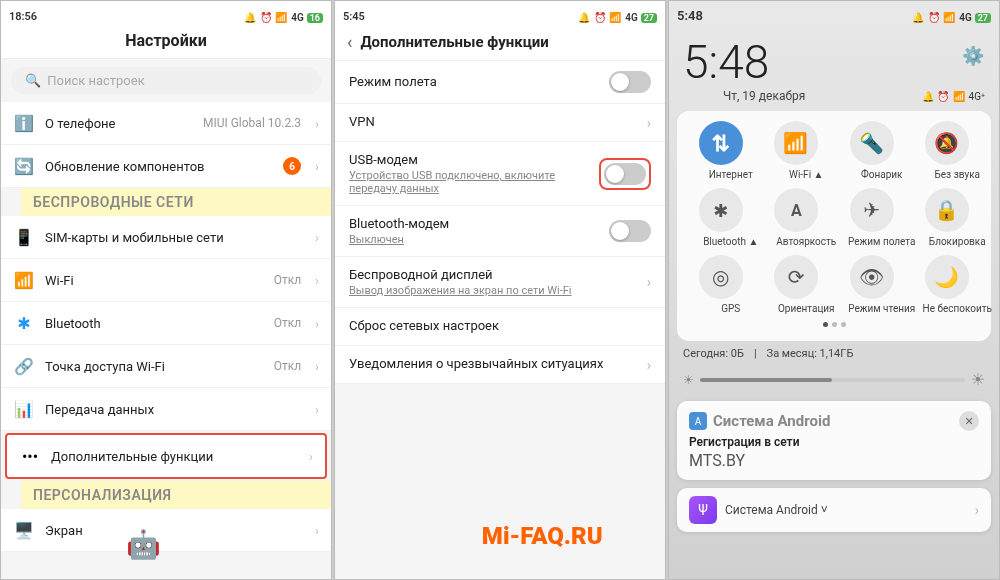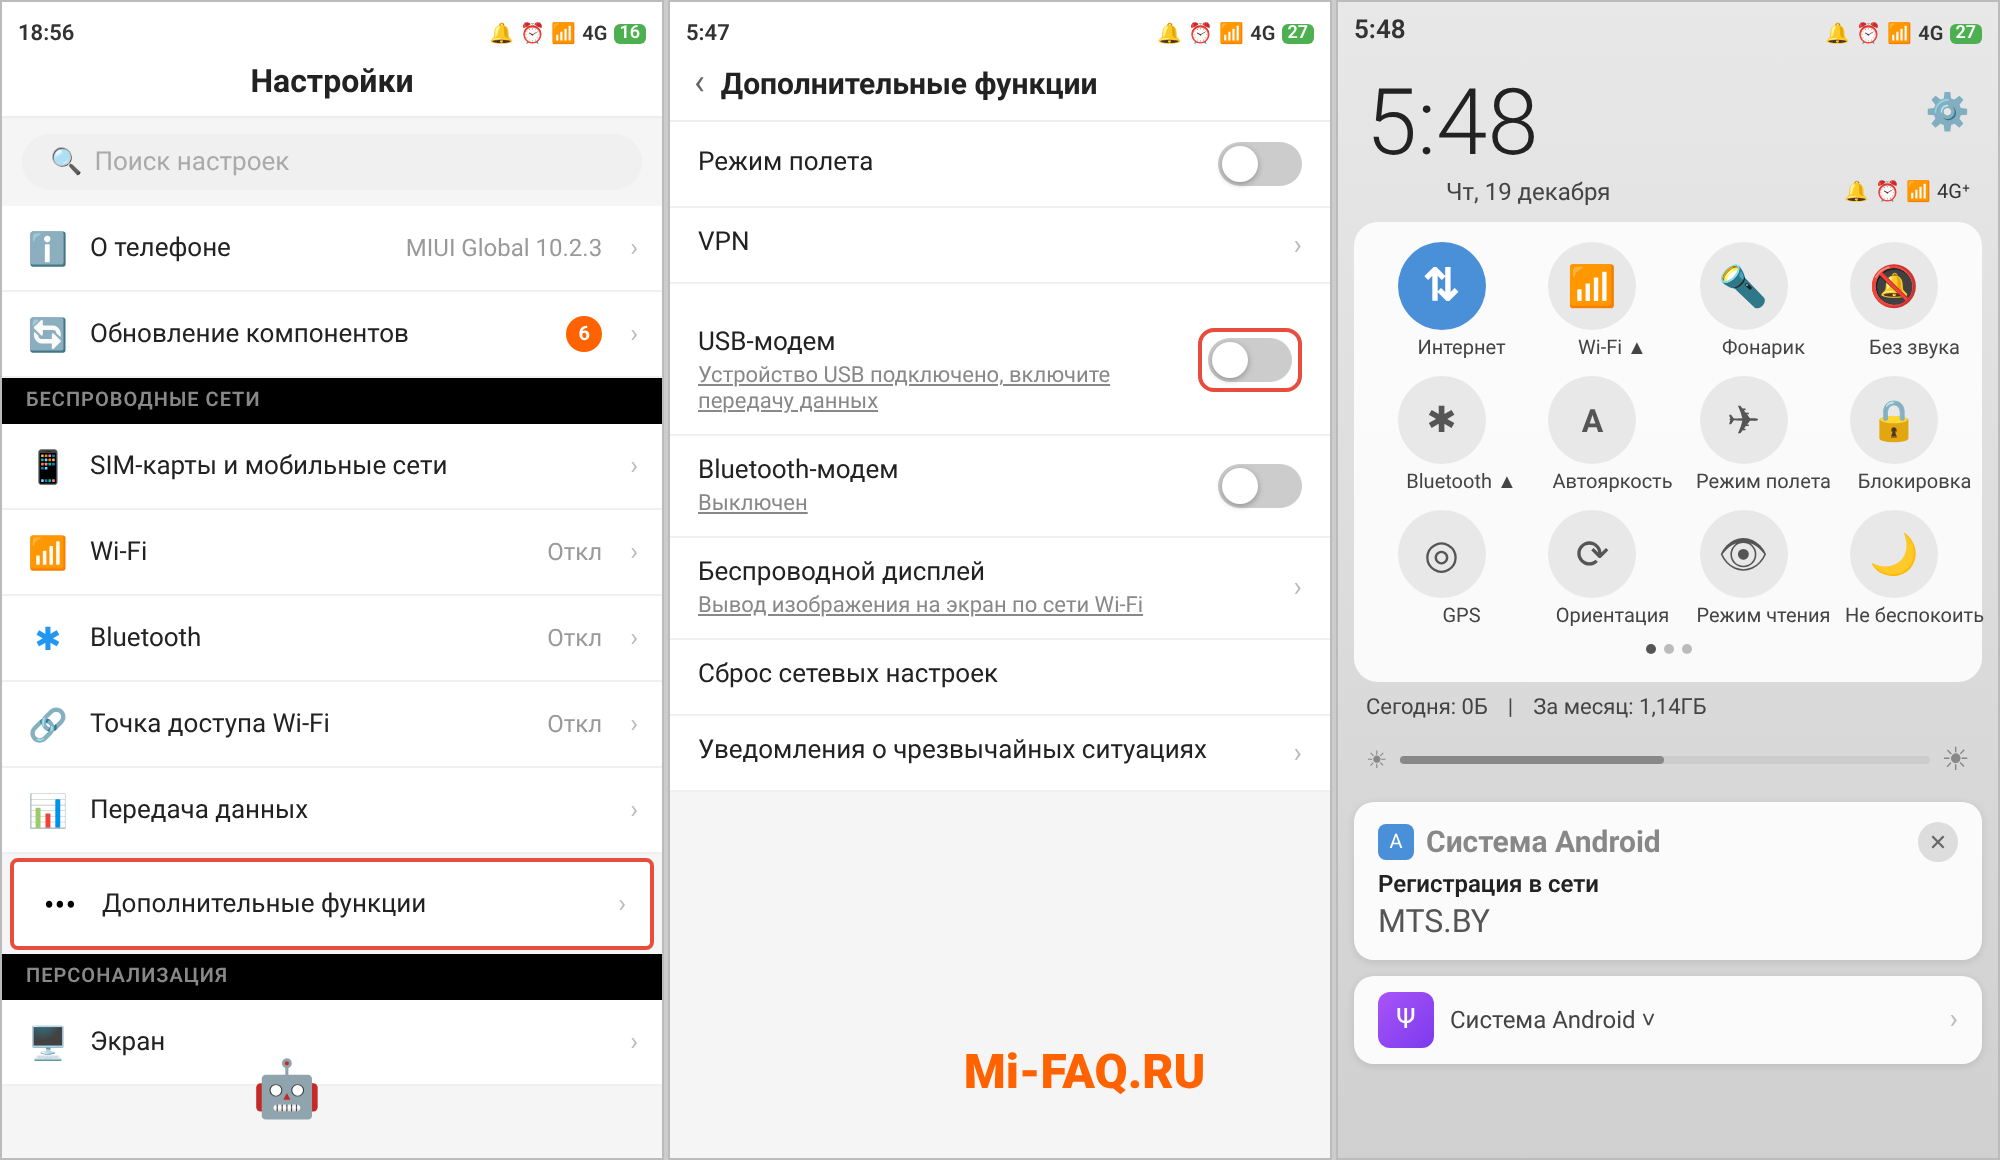--- a/index.html
+++ b/index.html
@@ -115,26 +115,27 @@
       border-radius: 50%;
       width: 18px;
       height: 18px;
       display: flex;
       align-items: center;
       justify-content: center;
       font-size: 10px;
       font-weight: bold;
     }
     .section-header {
-      background: #000000;
+      background: #fef9c3;
       padding: 6px 12px;
-      font-size: 10px;
+      font-size: 14px;
       color: #888;
       letter-spacing: 0.5px;
       font-weight: 600;
+      margin-left: 20px;
     }
     .highlighted-item {
       border: 2px solid #e74c3c !important;
       border-radius: 4px;
       margin: 2px 4px;
     }
 
     
     .screen2 .top-bar {
       background: #fff;
@@ -513,21 +514,21 @@
         <div class="item-text">Экран</div>
         <span class="arrow">›</span>
       </div>
     </div>
 
     <div class="mascot">🤖</div>
   </div>
 
   <div class="phone-panel screen2">
     <div class="status-bar">
-      <span>5:47</span>
+      <span>5:45</span>
       <div class="status-icons">
         <span>🔔</span>
         <span>⏰</span>
         <span>📶</span>
         <span>4G</span>
         <span style="background:#4caf50;color:#fff;border-radius:3px;padding:0 3px;font-size:9px;">27</span>
       </div>
     </div>
     <div class="top-bar">
       <span class="back-btn">‹</span>
@@ -547,21 +548,21 @@
       <div class="func-item">
         <div class="func-text">
           <div class="func-title">VPN</div>
         </div>
         <div class="func-right">
           <span class="arrow-right">›</span>
         </div>
       </div>
 
       <div class="func-item" style="position:relative;">
-        <div class="func-text" style="flex:1;margin-top:12px;">
+        <div class="func-text" style="flex:1;">
           <div class="func-title">USB-модем</div>
           <div class="func-sub">Устройство USB подключено, включите передачу данных</div>
         </div>
         <div class="func-right">
           <div class="highlighted-toggle-wrapper">
             <div class="toggle"></div>
           </div>
         </div>
       </div>
 

